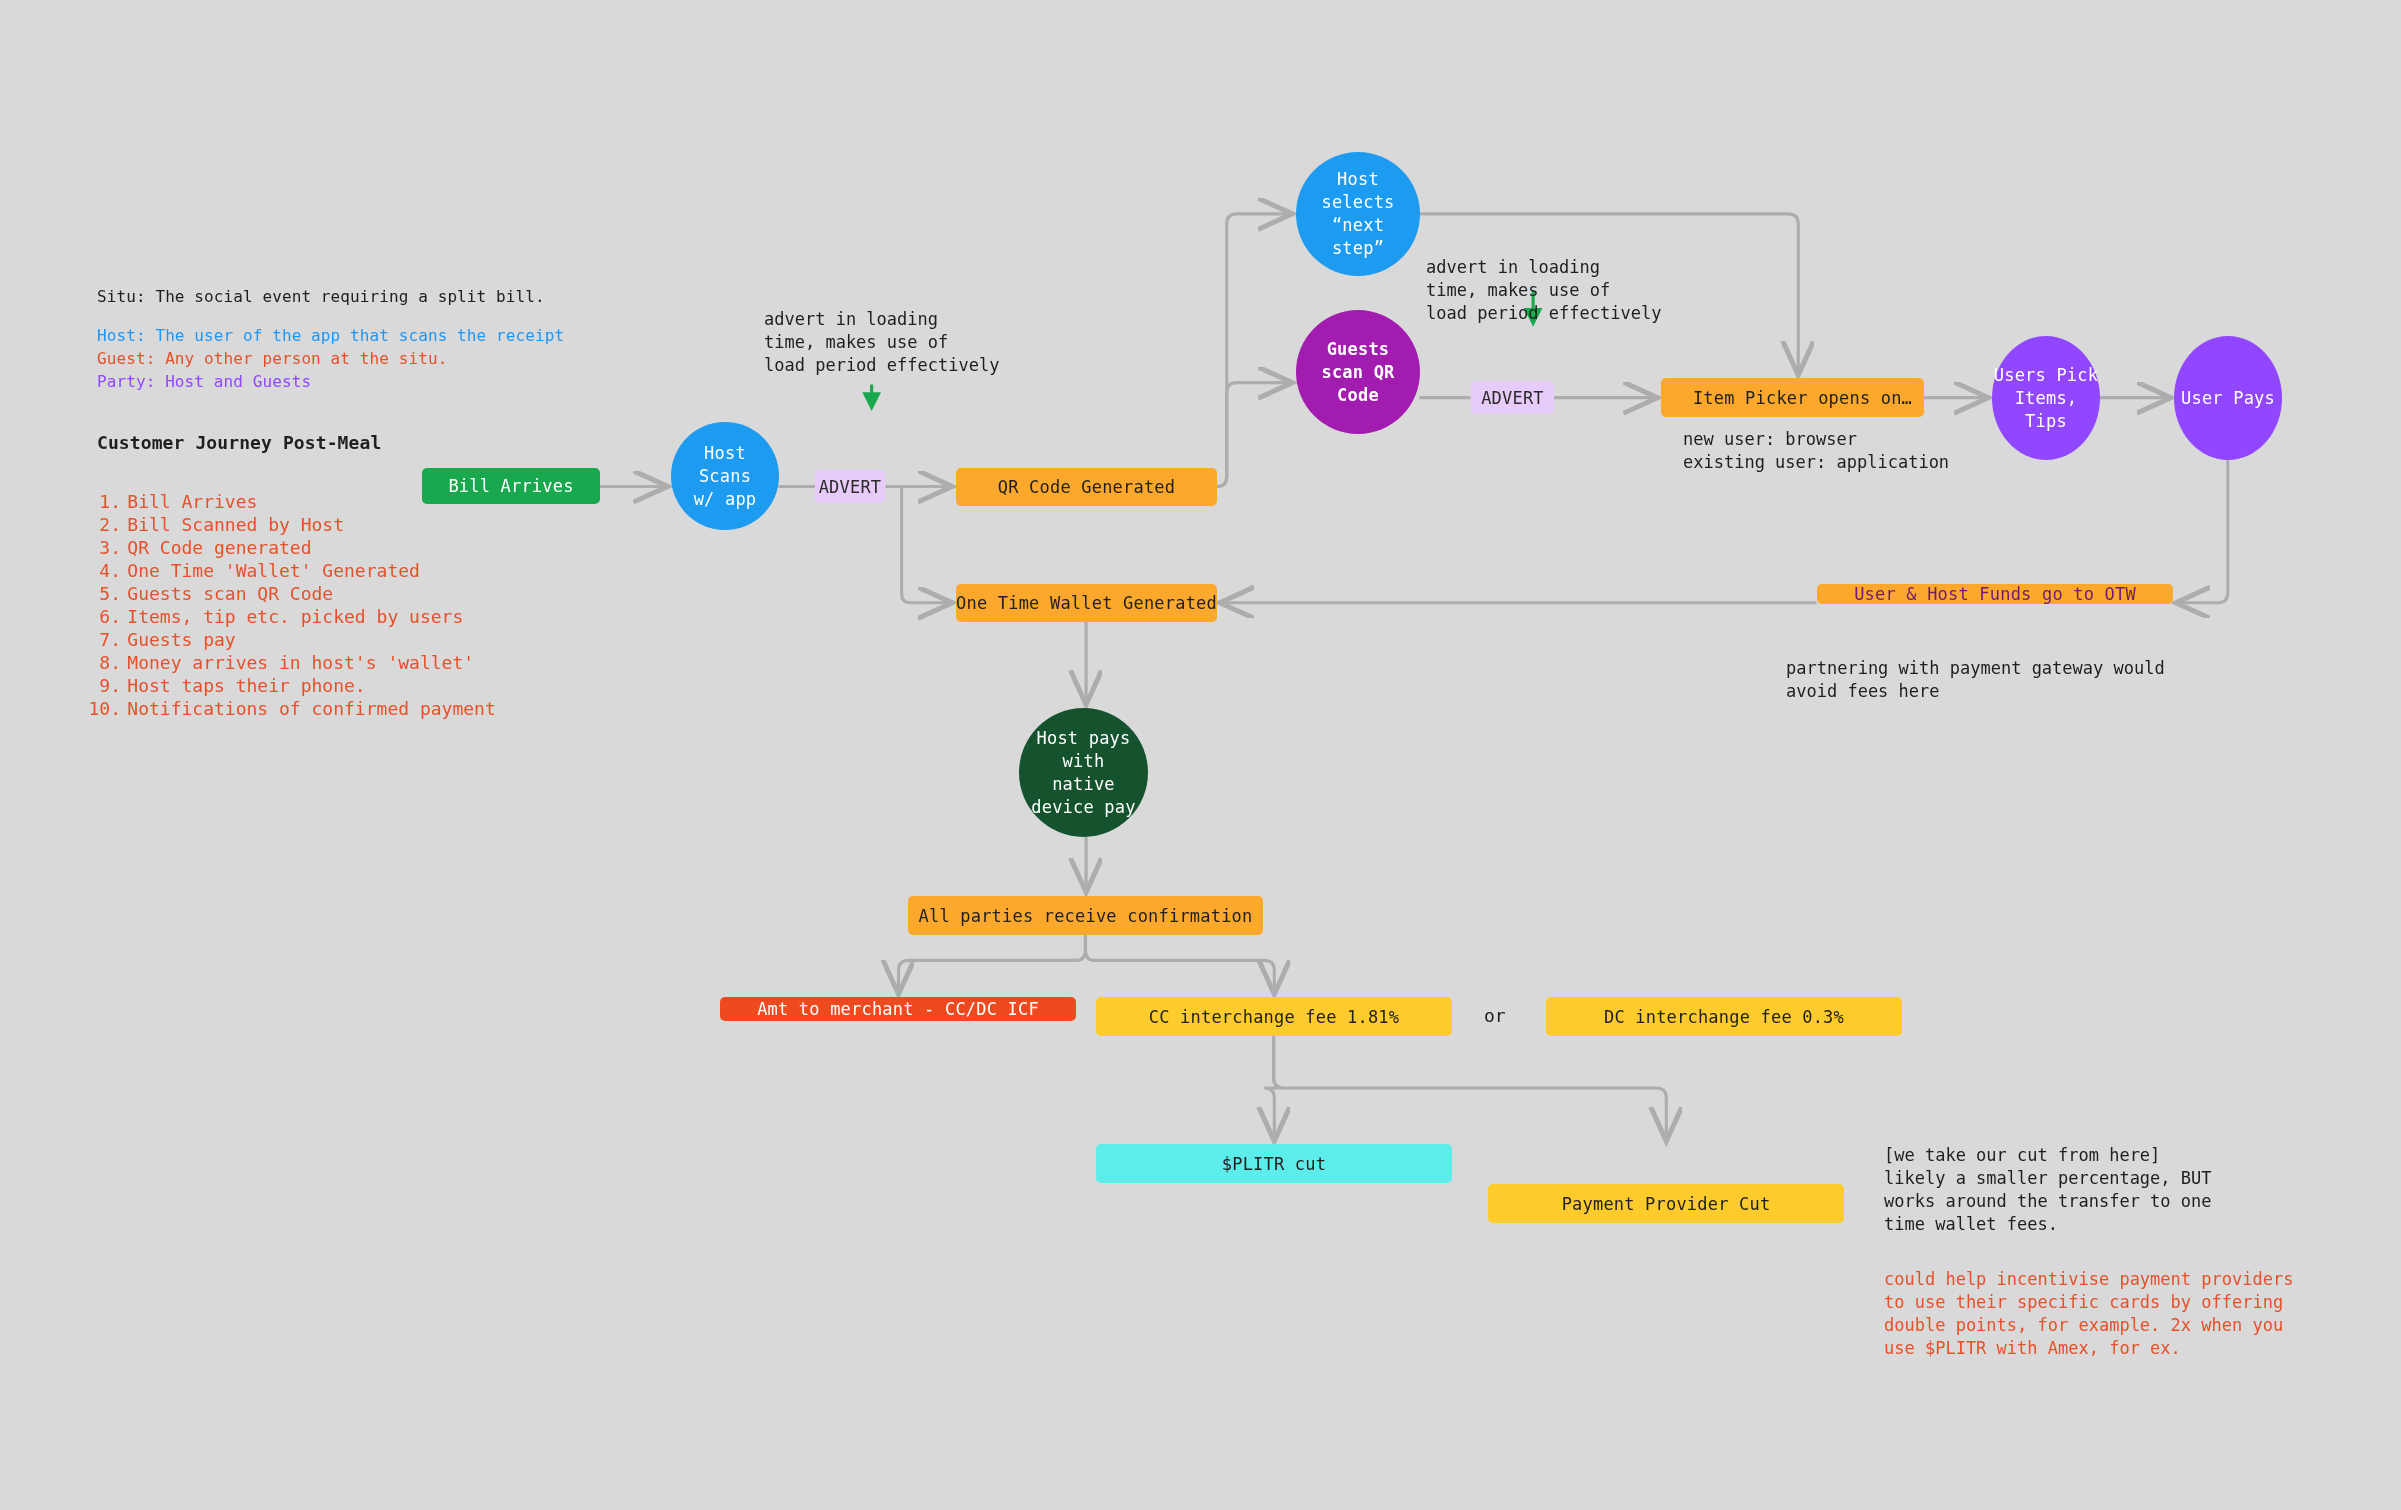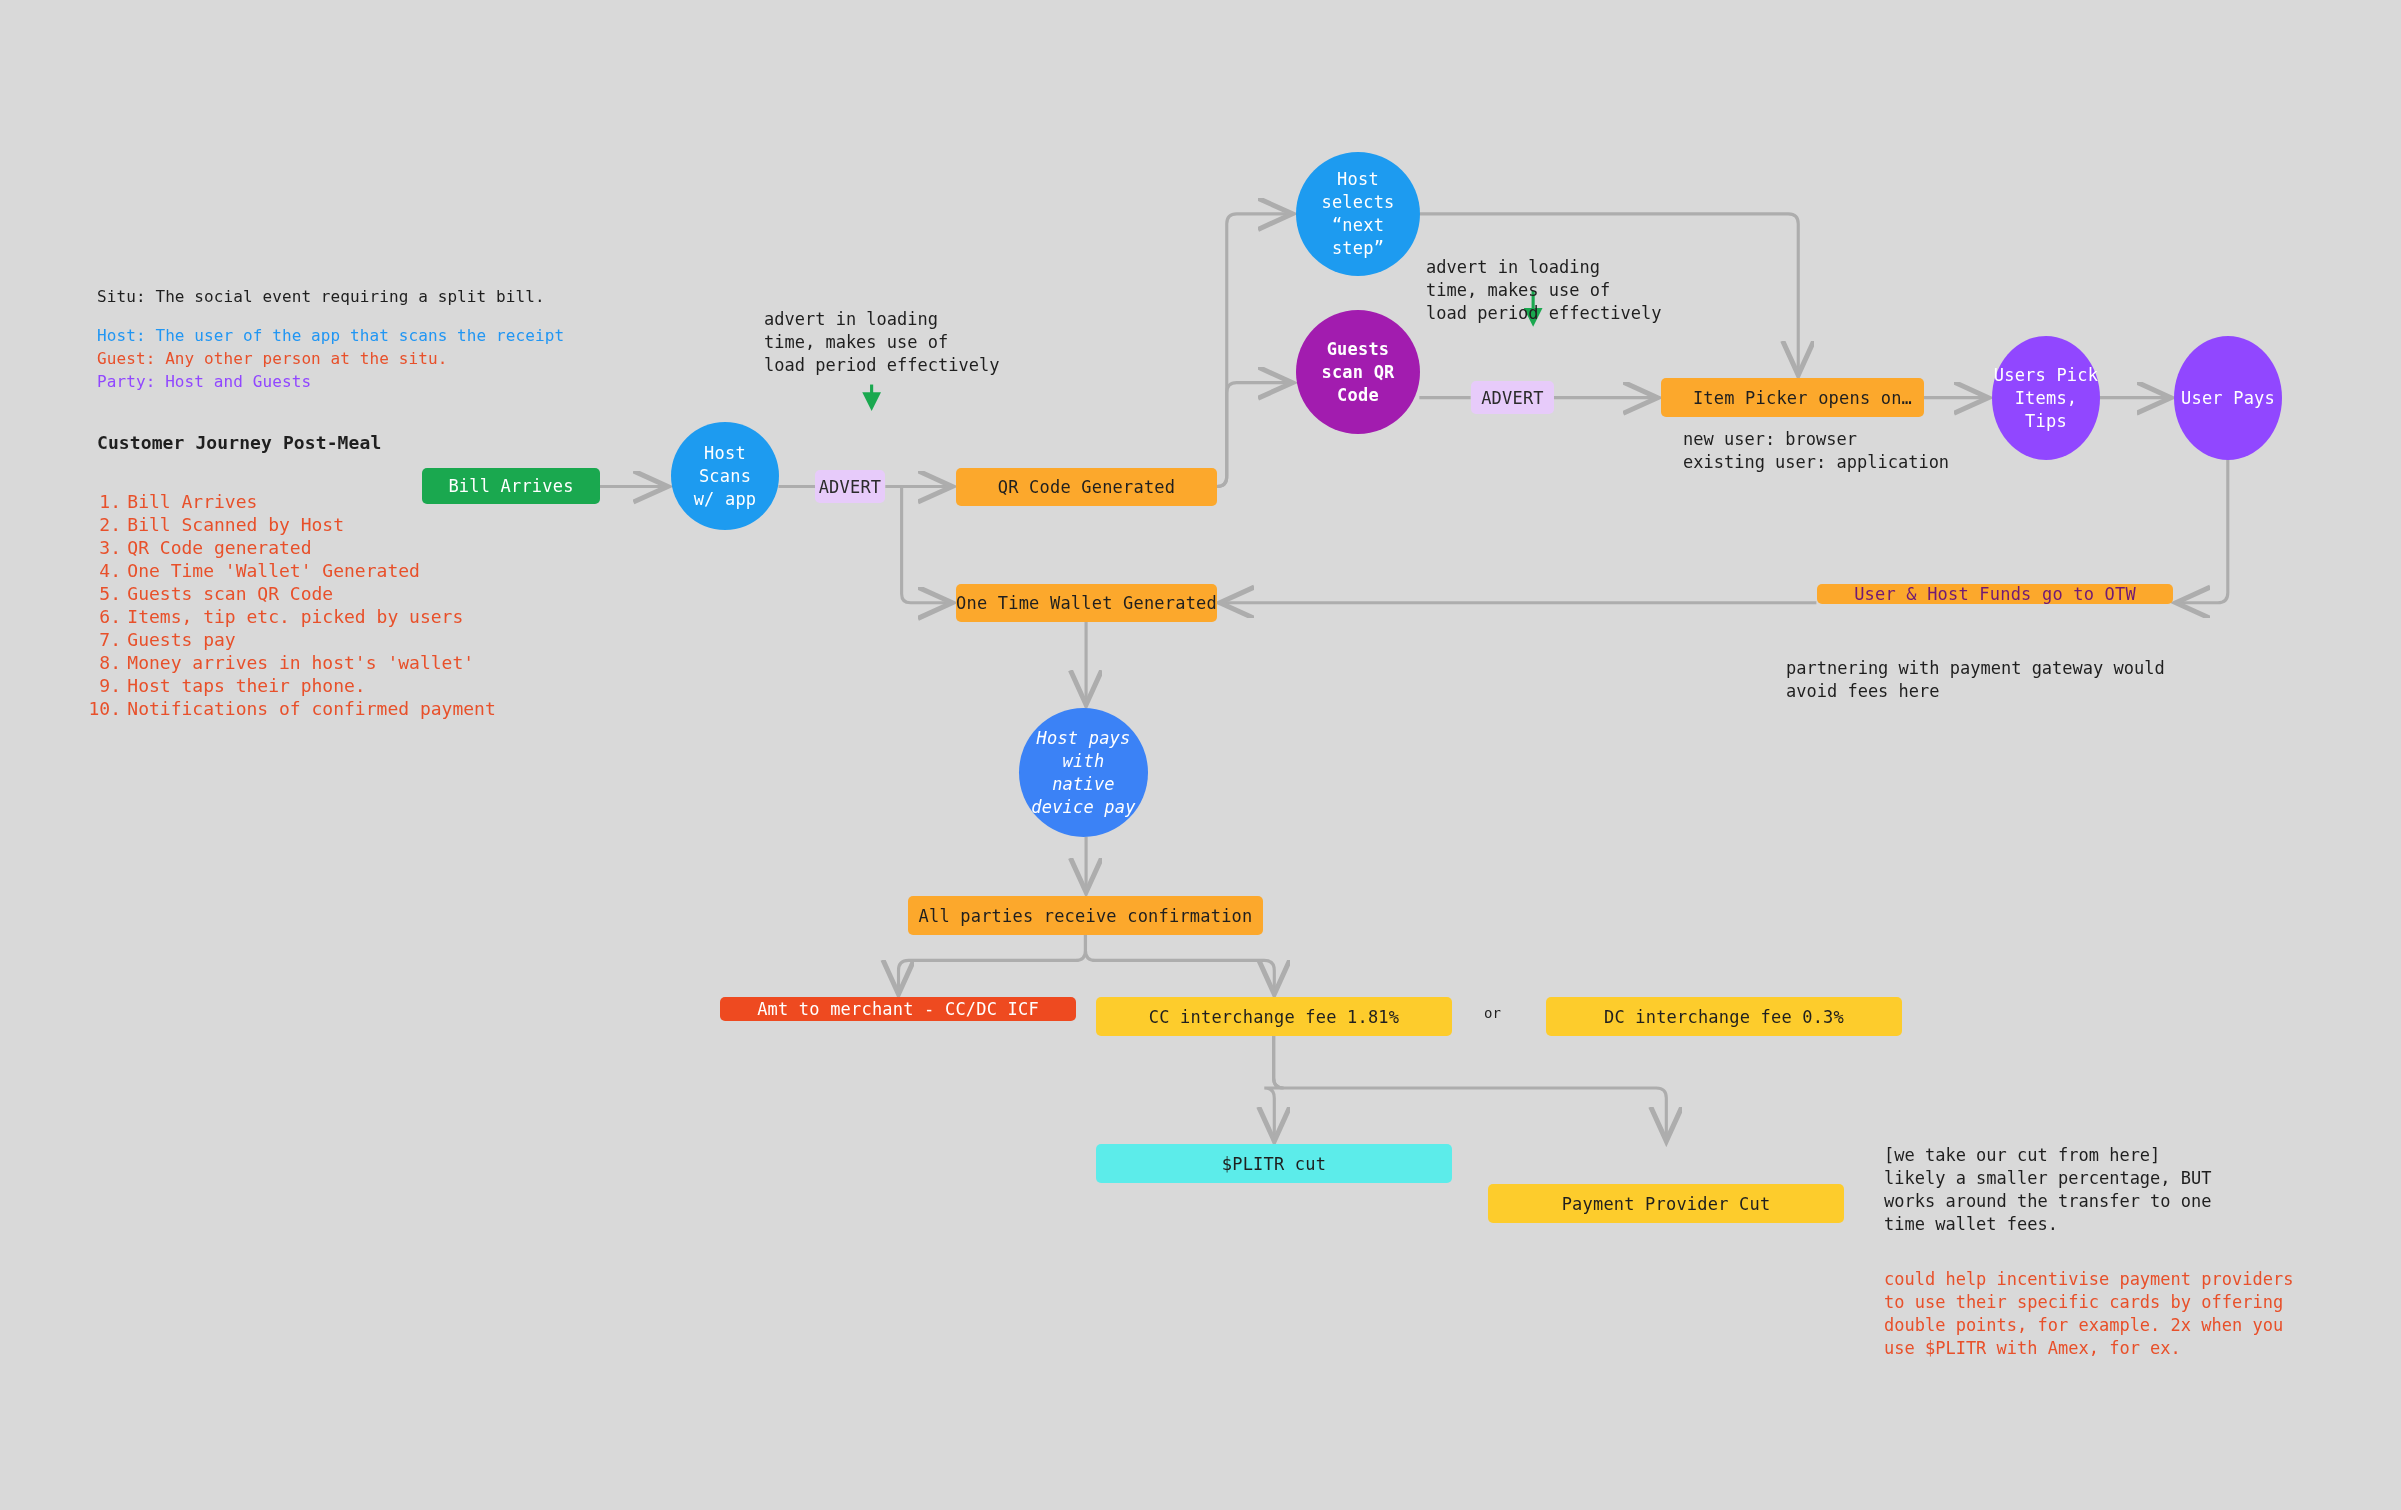--- a/index.html
+++ b/index.html
@@ -92,21 +92,21 @@
   .note-advert-top  { left: 1426px; top: 256px; }
   .note-itempicker  { left: 1683px; top: 428px; }
   .note-gateway     { left: 1786px; top: 657px; }
   .note-cut         { left: 1884px; top: 1144px; }
   .note-incentive   { left: 1884px; top: 1268px; }
 
   .or-label {
     position: absolute;
     left: 1484px;
     top: 1005px;
-    font-size: 14px;
+    font-size: 18px;
     color: #1f1f1f;
   }
 
   
   .node {
     position: absolute;
     box-sizing: border-box;
     display: flex;
     align-items: center;
     justify-content: center;
@@ -132,21 +132,21 @@
   .n-advert1     { left: 815px; top: 470px;  width: 70px;  height: 33px;  background: #e7cbfa; color: #2b2b2b; font-size: 15.6px; }
   .n-qr          { left: 956px; top: 468px;  width: 261px;  height: 38px;  background: #fca82c; color: #1f1f1f; }
   .n-hostselect  { left: 1296px; top: 152px;  width: 124px;  height: 124px; background: #1d9bf0; }
   .n-guestscan   { left: 1296px; top: 310px;  width: 124px;  height: 124px; background: #a21caf; font-weight: bold; }
   .n-advert2     { left: 1471px; top: 381px;  width: 83px;  height: 33px;  background: #e7cbfa; color: #2b2b2b; font-size: 15.6px; }
   .n-itempicker  { left: 1661px; top: 378px;  width: 263px;  height: 39px;  background: #fca82c; color: #1f1f1f; padding-left: 20px; }
   .n-userspick   { left: 1992px; top: 336px;  width: 108px;  height: 124px; background: #9147ff; }
   .n-userpays    { left: 2174px; top: 336px;  width: 108px;  height: 124px; background: #9147ff; }
   .n-otw         { left: 956px; top: 584px;  width: 261px;  height: 38px;  background: #fca82c; color: #1f1f1f; }
   .n-funds       { left: 1817px; top: 584px;  width: 356px;  height: 20px;  background: #fca82c; color: #701a75; }
-  .n-hostpays    { left: 1019px; top: 708px; width: 129px;  height: 129px; background: #3b82f6; font-style: italic; }
+  .n-hostpays    { left: 1019px; top: 708px; width: 129px;  height: 129px; background: #14532d; }
   .n-confirm     { left: 908px; top: 896px; width: 355px;  height: 39px;  background: #fca82c; color: #1f1f1f; }
   .n-merchant    { left: 720px; top: 997px; width: 356px;  height: 24px;  background: #ee4a20; color: #ffffff; }
   .n-ccfee       { left: 1096px; top: 997px; width: 356px;  height: 39px;  background: #fdcc2c; color: #1f1f1f; }
   .n-dcfee       { left: 1546px; top: 997px; width: 356px;  height: 39px;  background: #fdcc2c; color: #1f1f1f; }
   .n-splitrcut   { left: 1096px; top: 1144px; width: 356px;  height: 39px;  background: #5cecea; color: #1f1f1f; }
   .n-providercut { left: 1488px; top: 1144px; width: 356px;  height: 39px;  background: #fdcc2c; color: #1f1f1f; margin-top: 40px; }
 </style>
 </head>
 <body>
 

